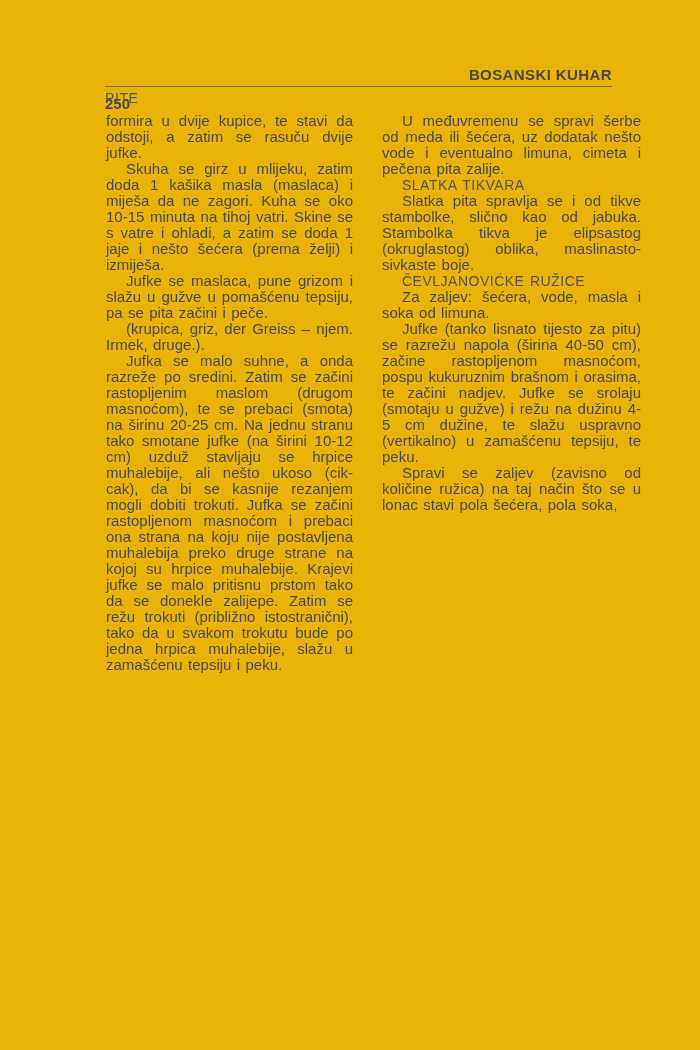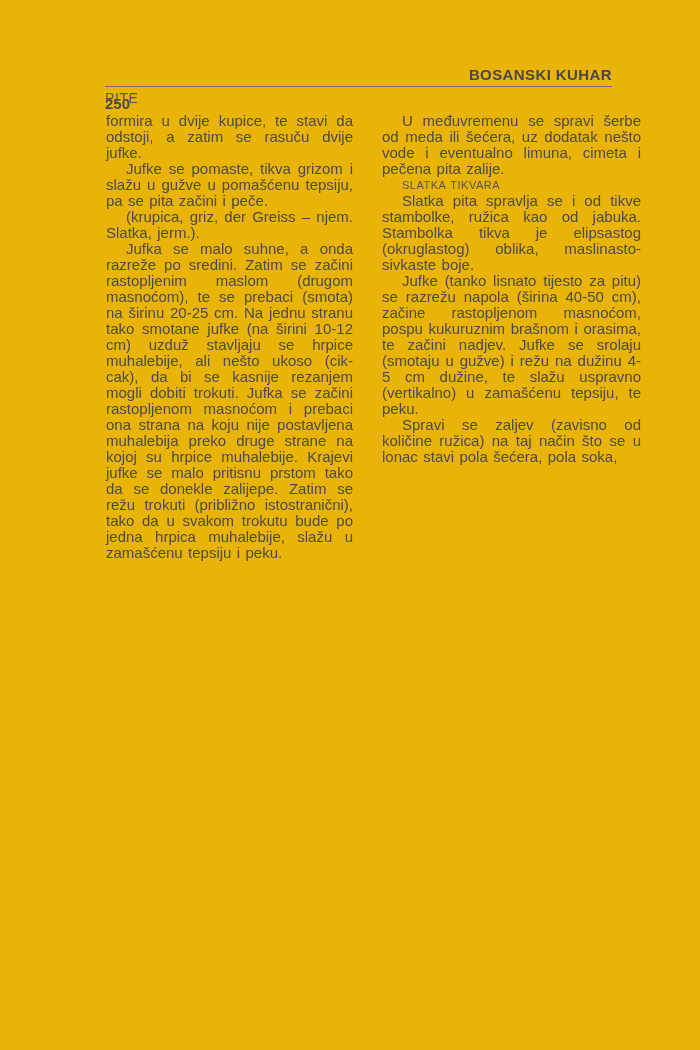--- a/index.html
+++ b/index.html
@@ -41,45 +41,48 @@
     text-align: justify;
     word-spacing: 1.2px;
     color: #4b4b4b;
   }
   .col-left  { left: 106px; width: 247px; }
   .col-right { left: 382px; width: 259px; }
   .col p { margin: 0; text-indent: 20px; }
   .col p.no-indent { text-indent: 0; }
   .recipe-heading {
     margin: 34px 0 34px 0;
-    font-size: 11px; font-weight: 400;
+    font-size: 14px; font-weight: 400;
     letter-spacing: 0.5px; color: #545454;
     text-align: left; text-indent: 0;
   }
 </style>
 </head>
 <body>
 
 <div class="page">
 
   <div class="running-header">
     <div class="book-title">BOSANSKI KUHAR</div>
     <div class="header-rule"></div>
     <div class="page-number">250</div>
     <div class="section-title">PITE</div>
   </div>
 
   <div class="col col-left">
     <p class="no-indent">formira u dvije kupice, te stavi da odstoji, a zatim se rasuču dvije jufke.</p>
-    <p>Jufke se pomaste, tikva grizom i slažu u gužve u pomašćenu tepsiju, pa se pita začini i peče.</p>
-    <p>(krupica, griz, der Greiss – njem. Slatka, jerm.).</p>
+    <p>Skuha se girz u mlijeku, zatim doda 1 kašika masla (maslaca) i miješa da ne zagori. Kuha se oko 10-15 minuta na tihoj vatri. Skine se s vatre i ohladi, a zatim se doda 1 jaje i nešto šećera (prema želji) i izmiješa.</p>
+    <p>Jufke se maslaca, pune grizom i slažu u gužve u pomašćenu tepsiju, pa se pita začini i peče.</p>
+    <p>(krupica, griz, der Greiss – njem. Irmek, druge.).</p>
     <p>Jufka se malo suhne, a onda razreže po sredini. Zatim se začini rastopljenim maslom (drugom masnoćom), te se prebaci (smota) na širinu 20-25 cm. Na jednu stranu tako smotane jufke (na širini 10-12 cm) uzduž stavljaju se hrpice muhalebije, ali nešto ukoso (cik-cak), da bi se kasnije rezanjem mogli dobiti trokuti. Jufka se začini rastopljenom masnoćom i prebaci ona strana na koju nije postavljena muhalebija preko druge strane na kojoj su hrpice muhalebije. Krajevi jufke se malo pritisnu prstom tako da se donekle zalijepe. Zatim se režu trokuti (približno istostranični), tako da u svakom trokutu bude po jedna hrpica muhalebije, slažu u zamašćenu tepsiju i peku.</p>
   </div>
 
   <div class="col col-right">
     <p>U međuvremenu se spravi šerbe od meda ili šećera, uz dodatak nešto vode i eventualno limuna, cimeta i pečena pita zalije.</p>
     <p class="recipe-heading">SLATKA TIKVARA</p>
-    <p>Slatka pita spravlja se i od tikve stambolke, ružica kao od jabuka. Stambolka tikva je elipsastog (okruglastog) oblika, maslinasto-sivkaste boje.</p>
+    <p>Slatka pita spravlja se i od tikve stambolke, slično kao od jabuka. Stambolka tikva je elipsastog (okruglastog) oblika, maslinasto-sivkaste boje.</p>
+    <p class="recipe-heading">ČEVLJANOVIĆKE RUŽICE</p>
+    <p>Za zaljev: šećera, vode, masla i soka od limuna.</p>
     <p>Jufke (tanko lisnato tijesto za pitu) se razrežu napola (širina 40-50 cm), začine rastopljenom masnoćom, pospu kukuruznim brašnom i orasima, te začini nadjev. Jufke se srolaju (smotaju u gužve) i režu na dužinu 4-5 cm dužine, te slažu uspravno (vertikalno) u zamašćenu tepsiju, te peku.</p>
     <p>Spravi se zaljev (zavisno od količine ružica) na taj način što se u lonac stavi pola šećera, pola soka,</p>
   </div>
 
 </div>
 
 </body></html>

